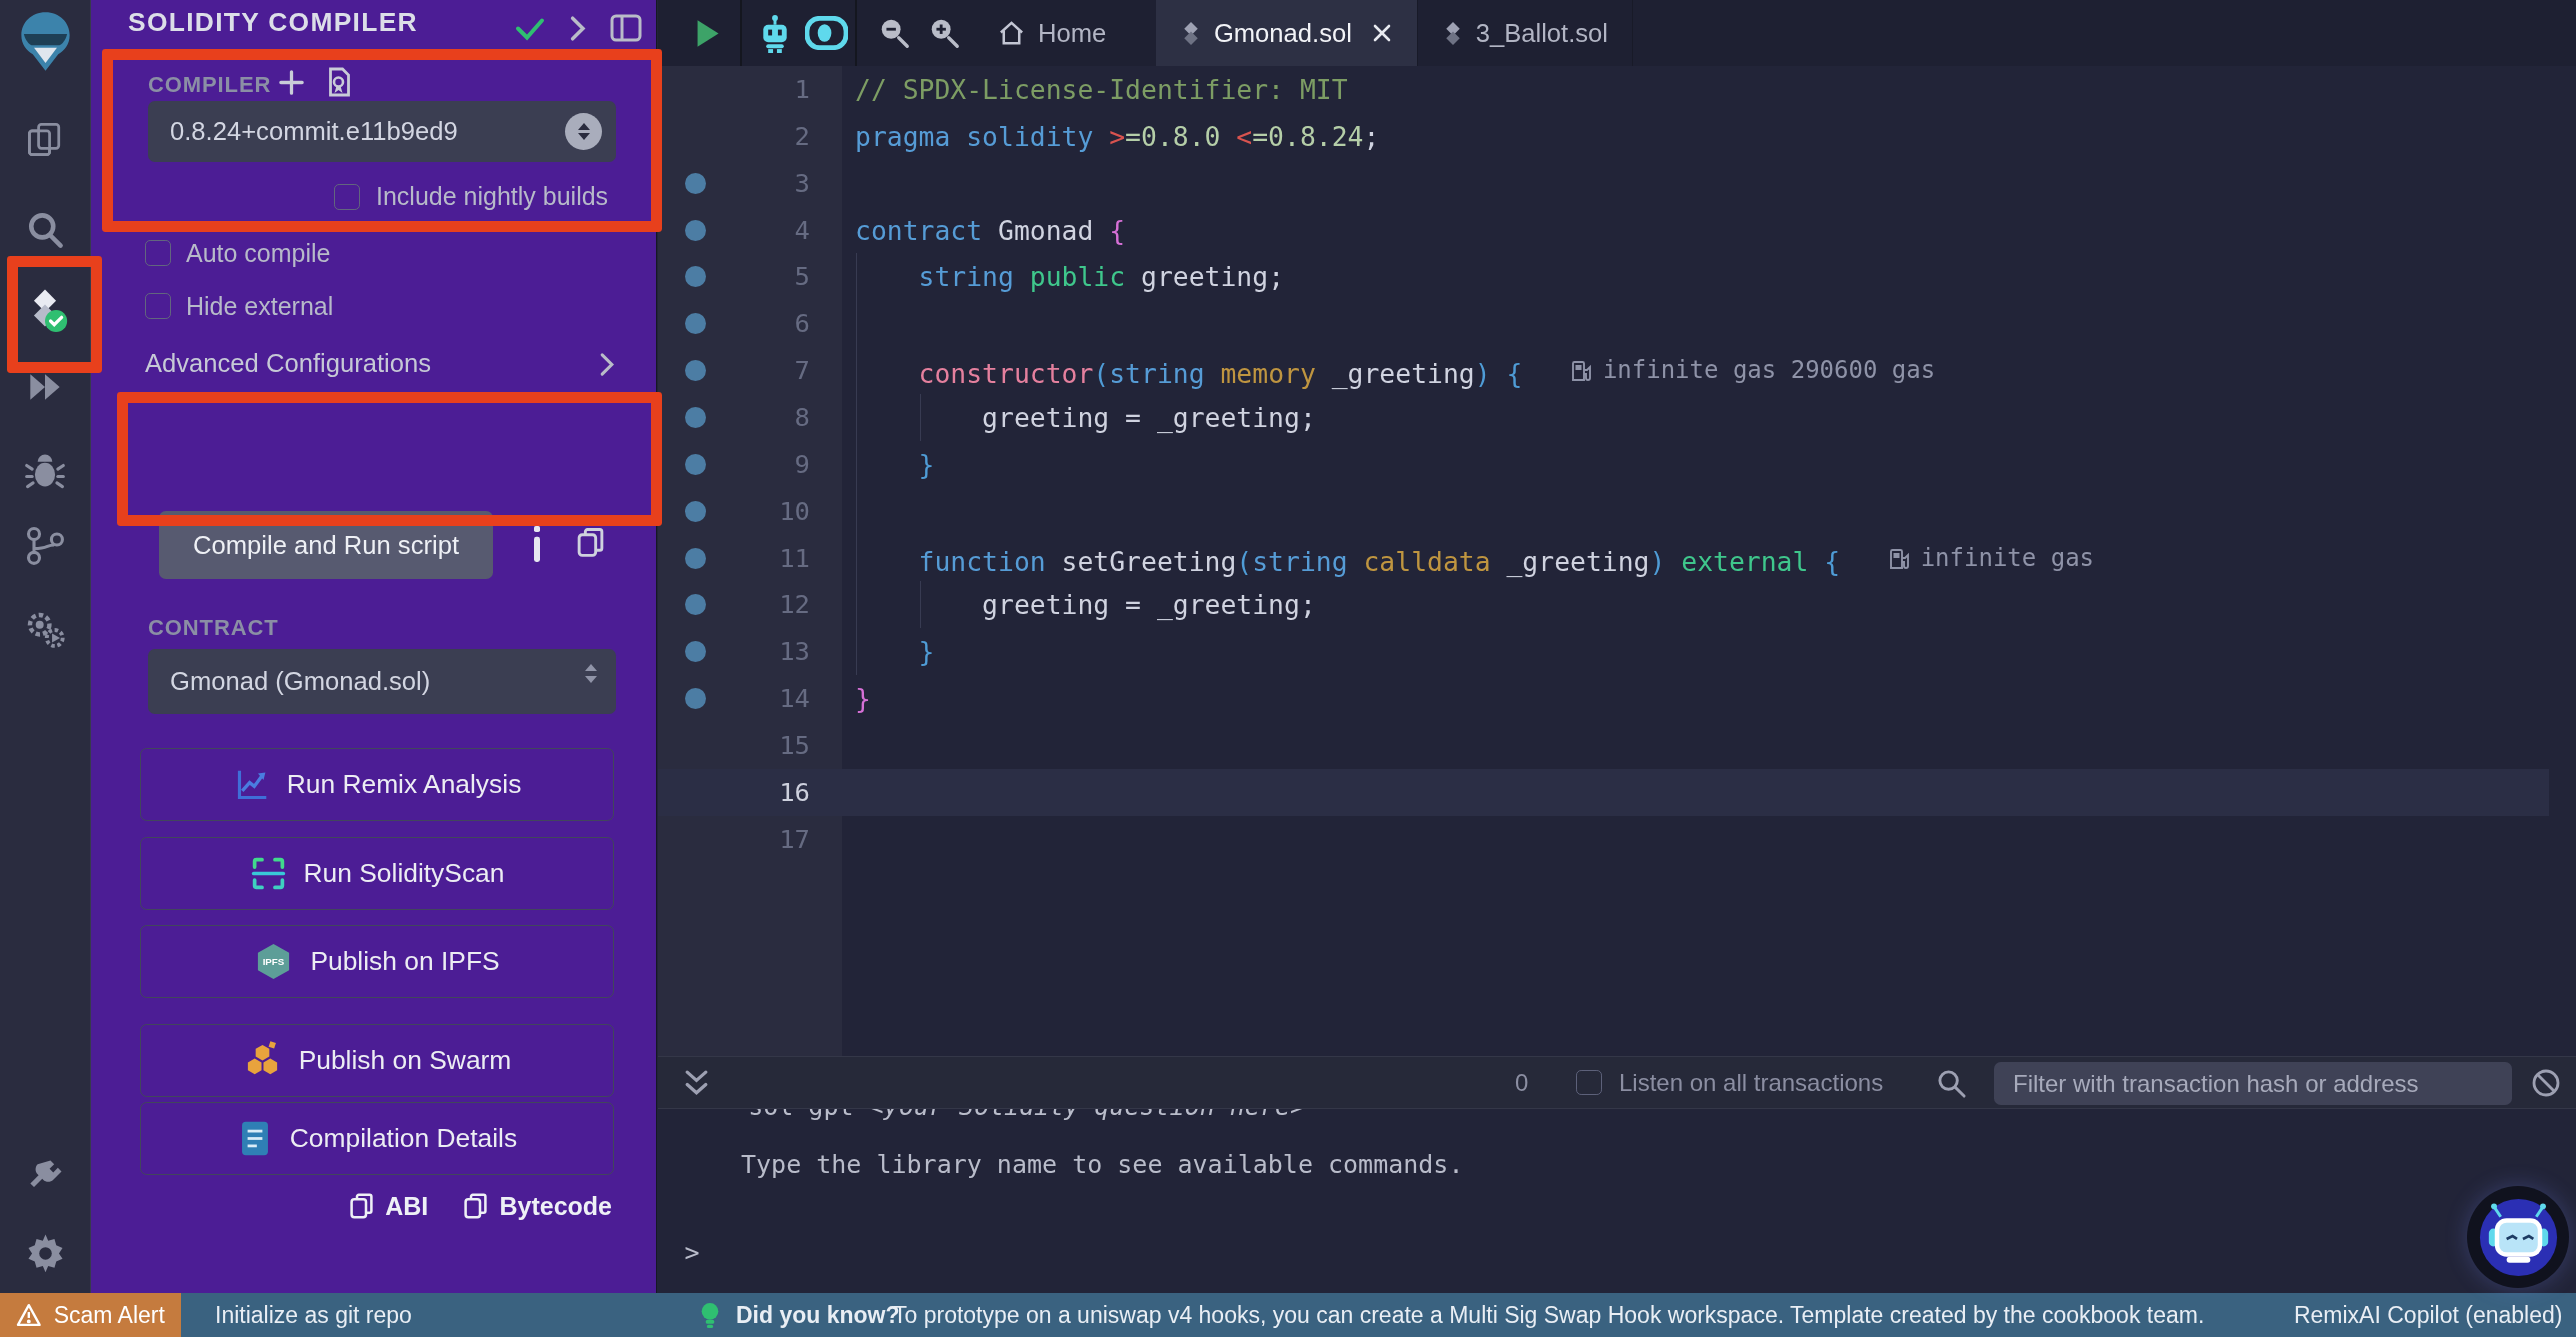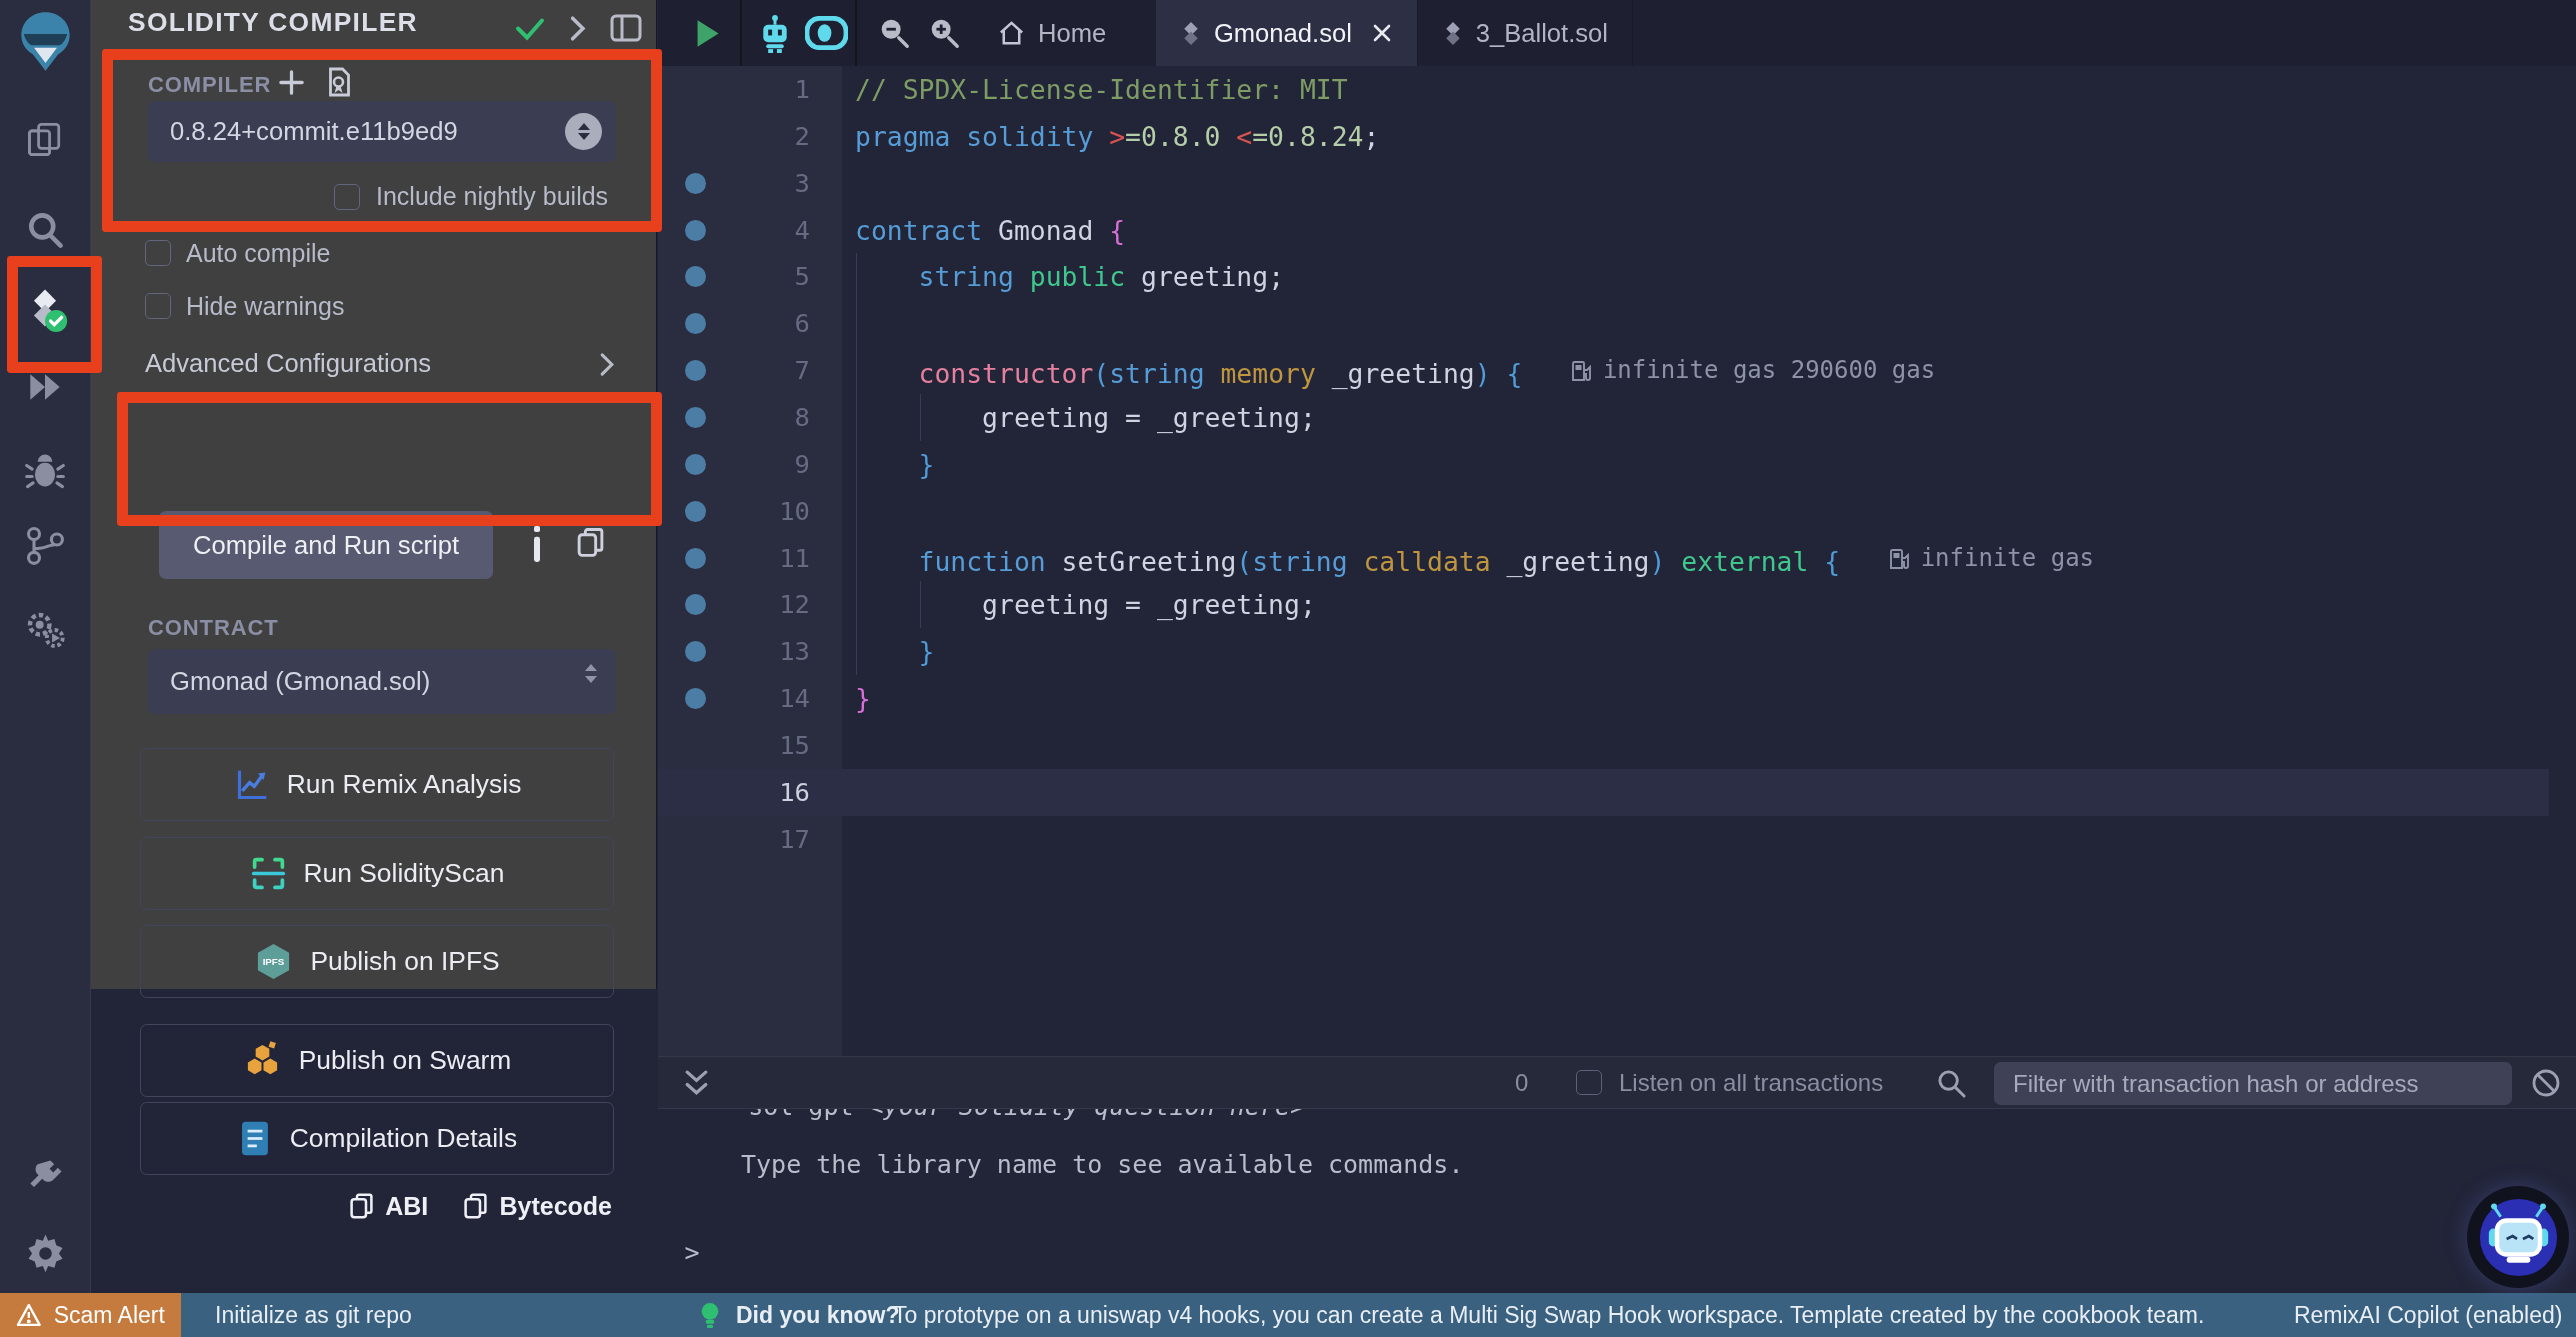--- a/index.html
+++ b/index.html
@@ -11,21 +11,21 @@
     color:#d5d7e2;
     -webkit-font-smoothing:antialiased;
   }
   .abs { position:absolute; }
 
   
   .rail { position:absolute; left:0; top:0; width:91px; height:1293px; background:#2a2c3f; border-right:0.9px solid #373a4d; z-index:5;}
   .ricon { position:absolute; left:0; width:90px; display:flex; justify-content:center; align-items:center; cursor:pointer; }
 
   
-  .panel { position:absolute; left:91px; top:0; width:566px; height:989px; background:#404040; border-right:1.7px solid #161825; z-index:4;text-decoration:underline; }
+  .panel { position:absolute; left:91px; top:0; width:566px; height:1293px; background:#4c1d95; border-right:1.7px solid #161825; z-index:4;text-decoration:underline; }
   .panel-title { position:absolute; left:37px; top:6.8px; font-size:26.4px; font-weight:600; letter-spacing:1.3px; color:#dcdee8; }
   .sec-label { position:absolute; font-size:22px; font-weight:600; letter-spacing:0.9px; color:#8b8fa5; }
   .select {
     position:absolute; left:57px; width:468px; height:61px; background:#3b3e52; border-radius:6.8px;
     display:flex; align-items:center; padding:0 22px; font-size:25.6px; color:#d3d6e2; cursor:pointer;
   }
   .sel-arrow-circle { position:absolute; right:13.6px; top:12px; width:37px; height:37px; border-radius:50%; background:#a9adbc; display:flex; flex-direction:column; align-items:center; justify-content:center; gap:3.4px;}
   .sel-arrow-circle i, .mini-arrows i { display:block; width:0; height:0; border-left:6px solid transparent; border-right:6px solid transparent; }
   .sel-arrow-circle i.up { border-bottom:7.7px solid #2a2c3f; }
   .sel-arrow-circle i.dn { border-top:7.7px solid #2a2c3f; }
@@ -217,21 +217,21 @@
       </span>
   </div>
 
   <span class="cb" style="left:243px;top:184px"></span>
   <span class="cb-label" style="left:285px;top:182px">Include nightly builds</span>
 
   <span class="cb" style="left:54px;top:240px"></span>
   <span class="cb-label" style="left:95px;top:239px">Auto compile</span>
 
   <span class="cb" style="left:54px;top:293px"></span>
-  <span class="cb-label" style="left:95px;top:292px">Hide warnings</span>
+  <span class="cb-label" style="left:95px;top:292px">Hide external</span>
 
   <div class="adv-label">Advanced Configurations</div>
   <svg class="abs" style="left:504px;top:351px" width="24" height="27" viewBox="0 0 22 28">
       <path d="M6 4l10 10L6 24" stroke="#b9bcc8" stroke-width="3.2" fill="none" stroke-linecap="round"></path>
     </svg>
 
 
   <button class="compile-run-btn">
     <span>Compile and Run script</span>
   </button>

